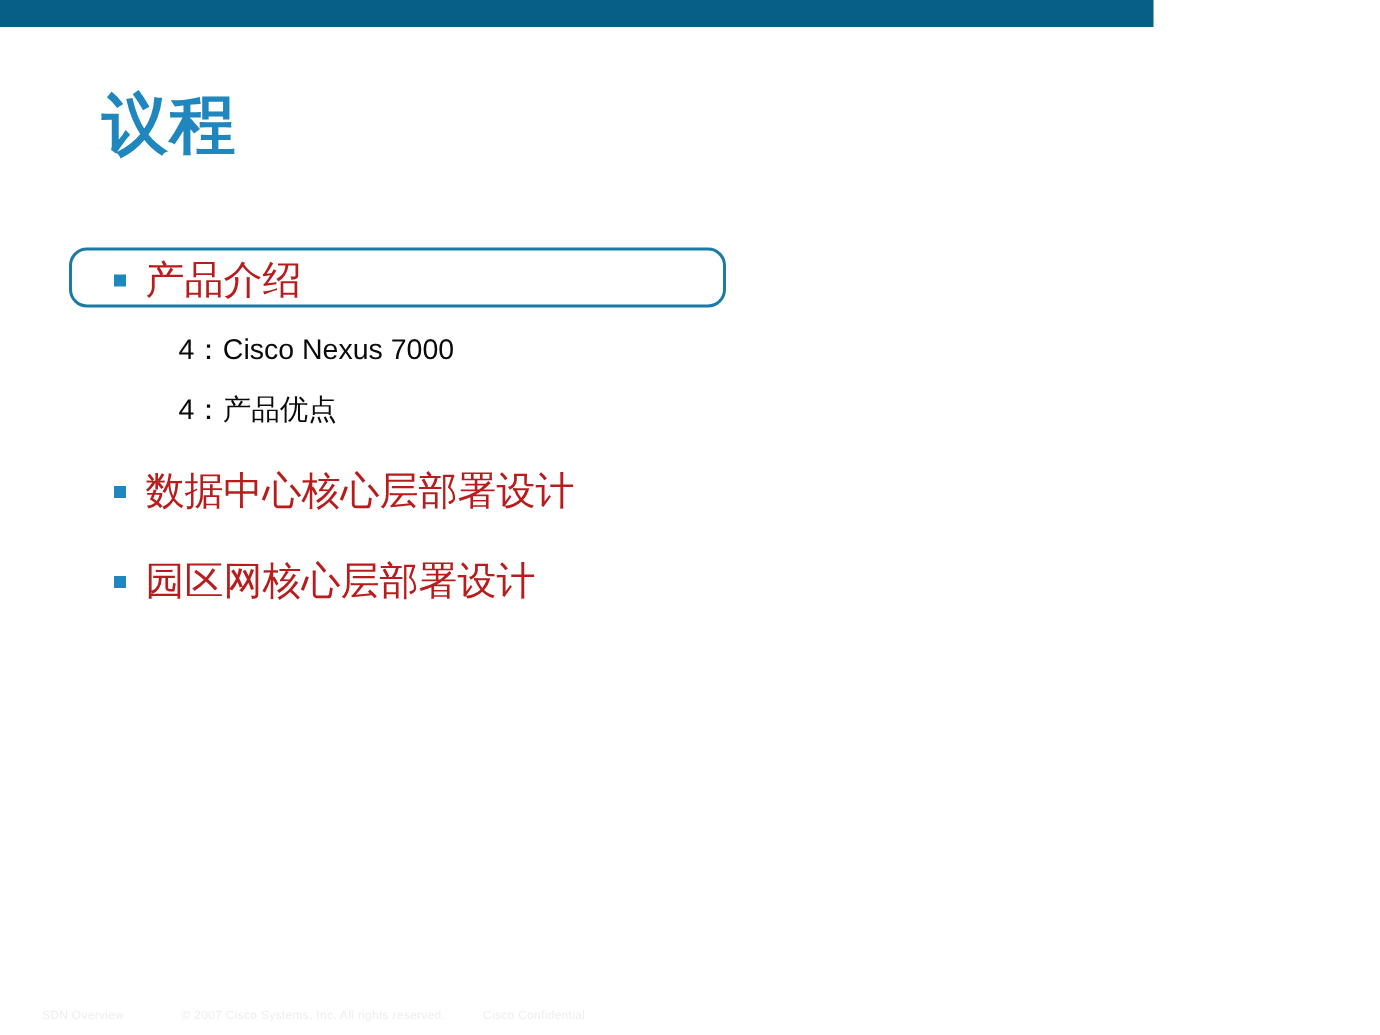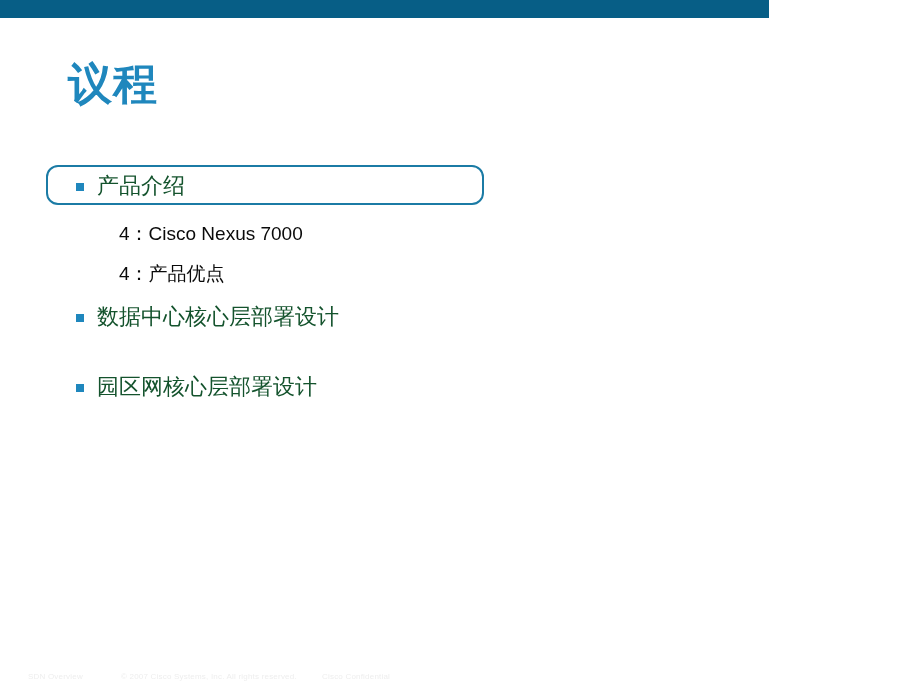--- a/index.html
+++ b/index.html
@@ -69,27 +69,27 @@
   .bullet-marker {
     width: 8px;
     height: 8px;
     background: #1f87bd;
     margin-right: 13px;
     flex: 0 0 auto;
     position: relative;
     top: 1px;
   }
   .bullet-text {
-    font-size: 22px;
+    font-size: 26px;
     line-height: 26px;
-    color: #14532d;
+    color: #b91c1c;
   }
   
   .row-1 { top: 13px; }
-  .row-3 { top: 144px; }
+  .row-3 { top: 154px; }
   .row-4 { top: 214px; justify-content: flex-end; }
 
   
   .sub-row {
     position: absolute;
     left: 119px;
     white-space: nowrap;
     font-size: 19px;
     line-height: 24px;
     color: #0a0a0a;

